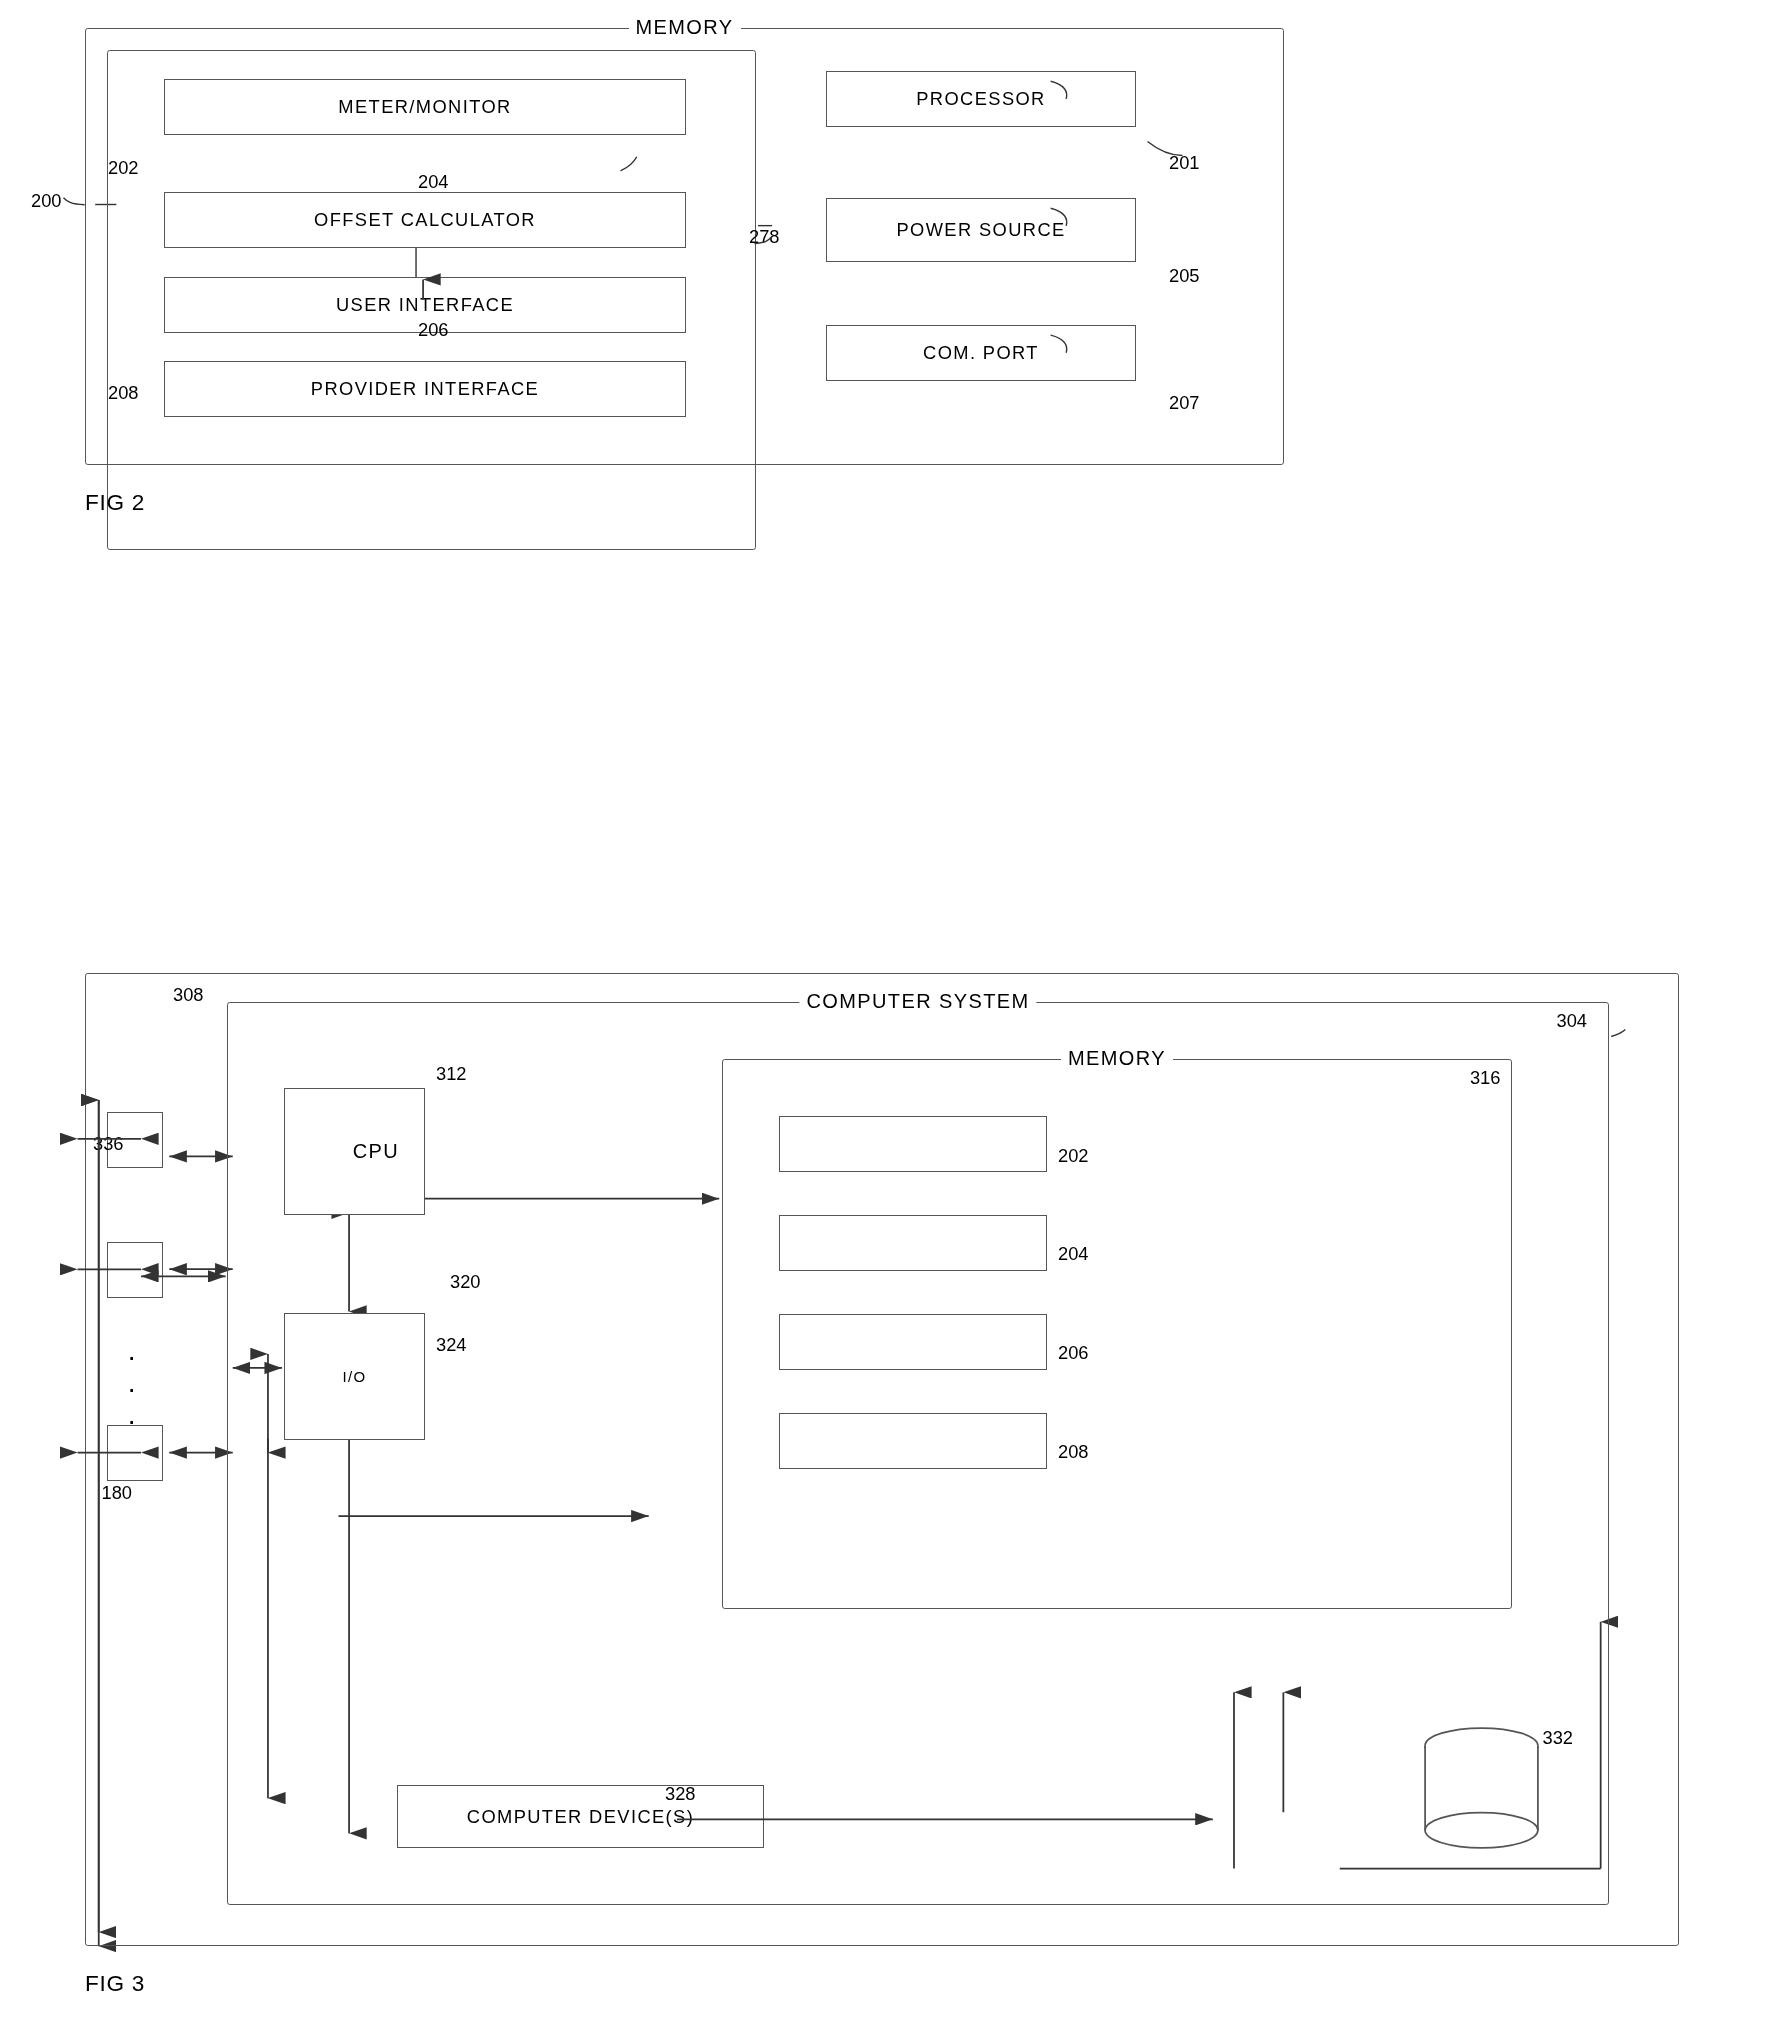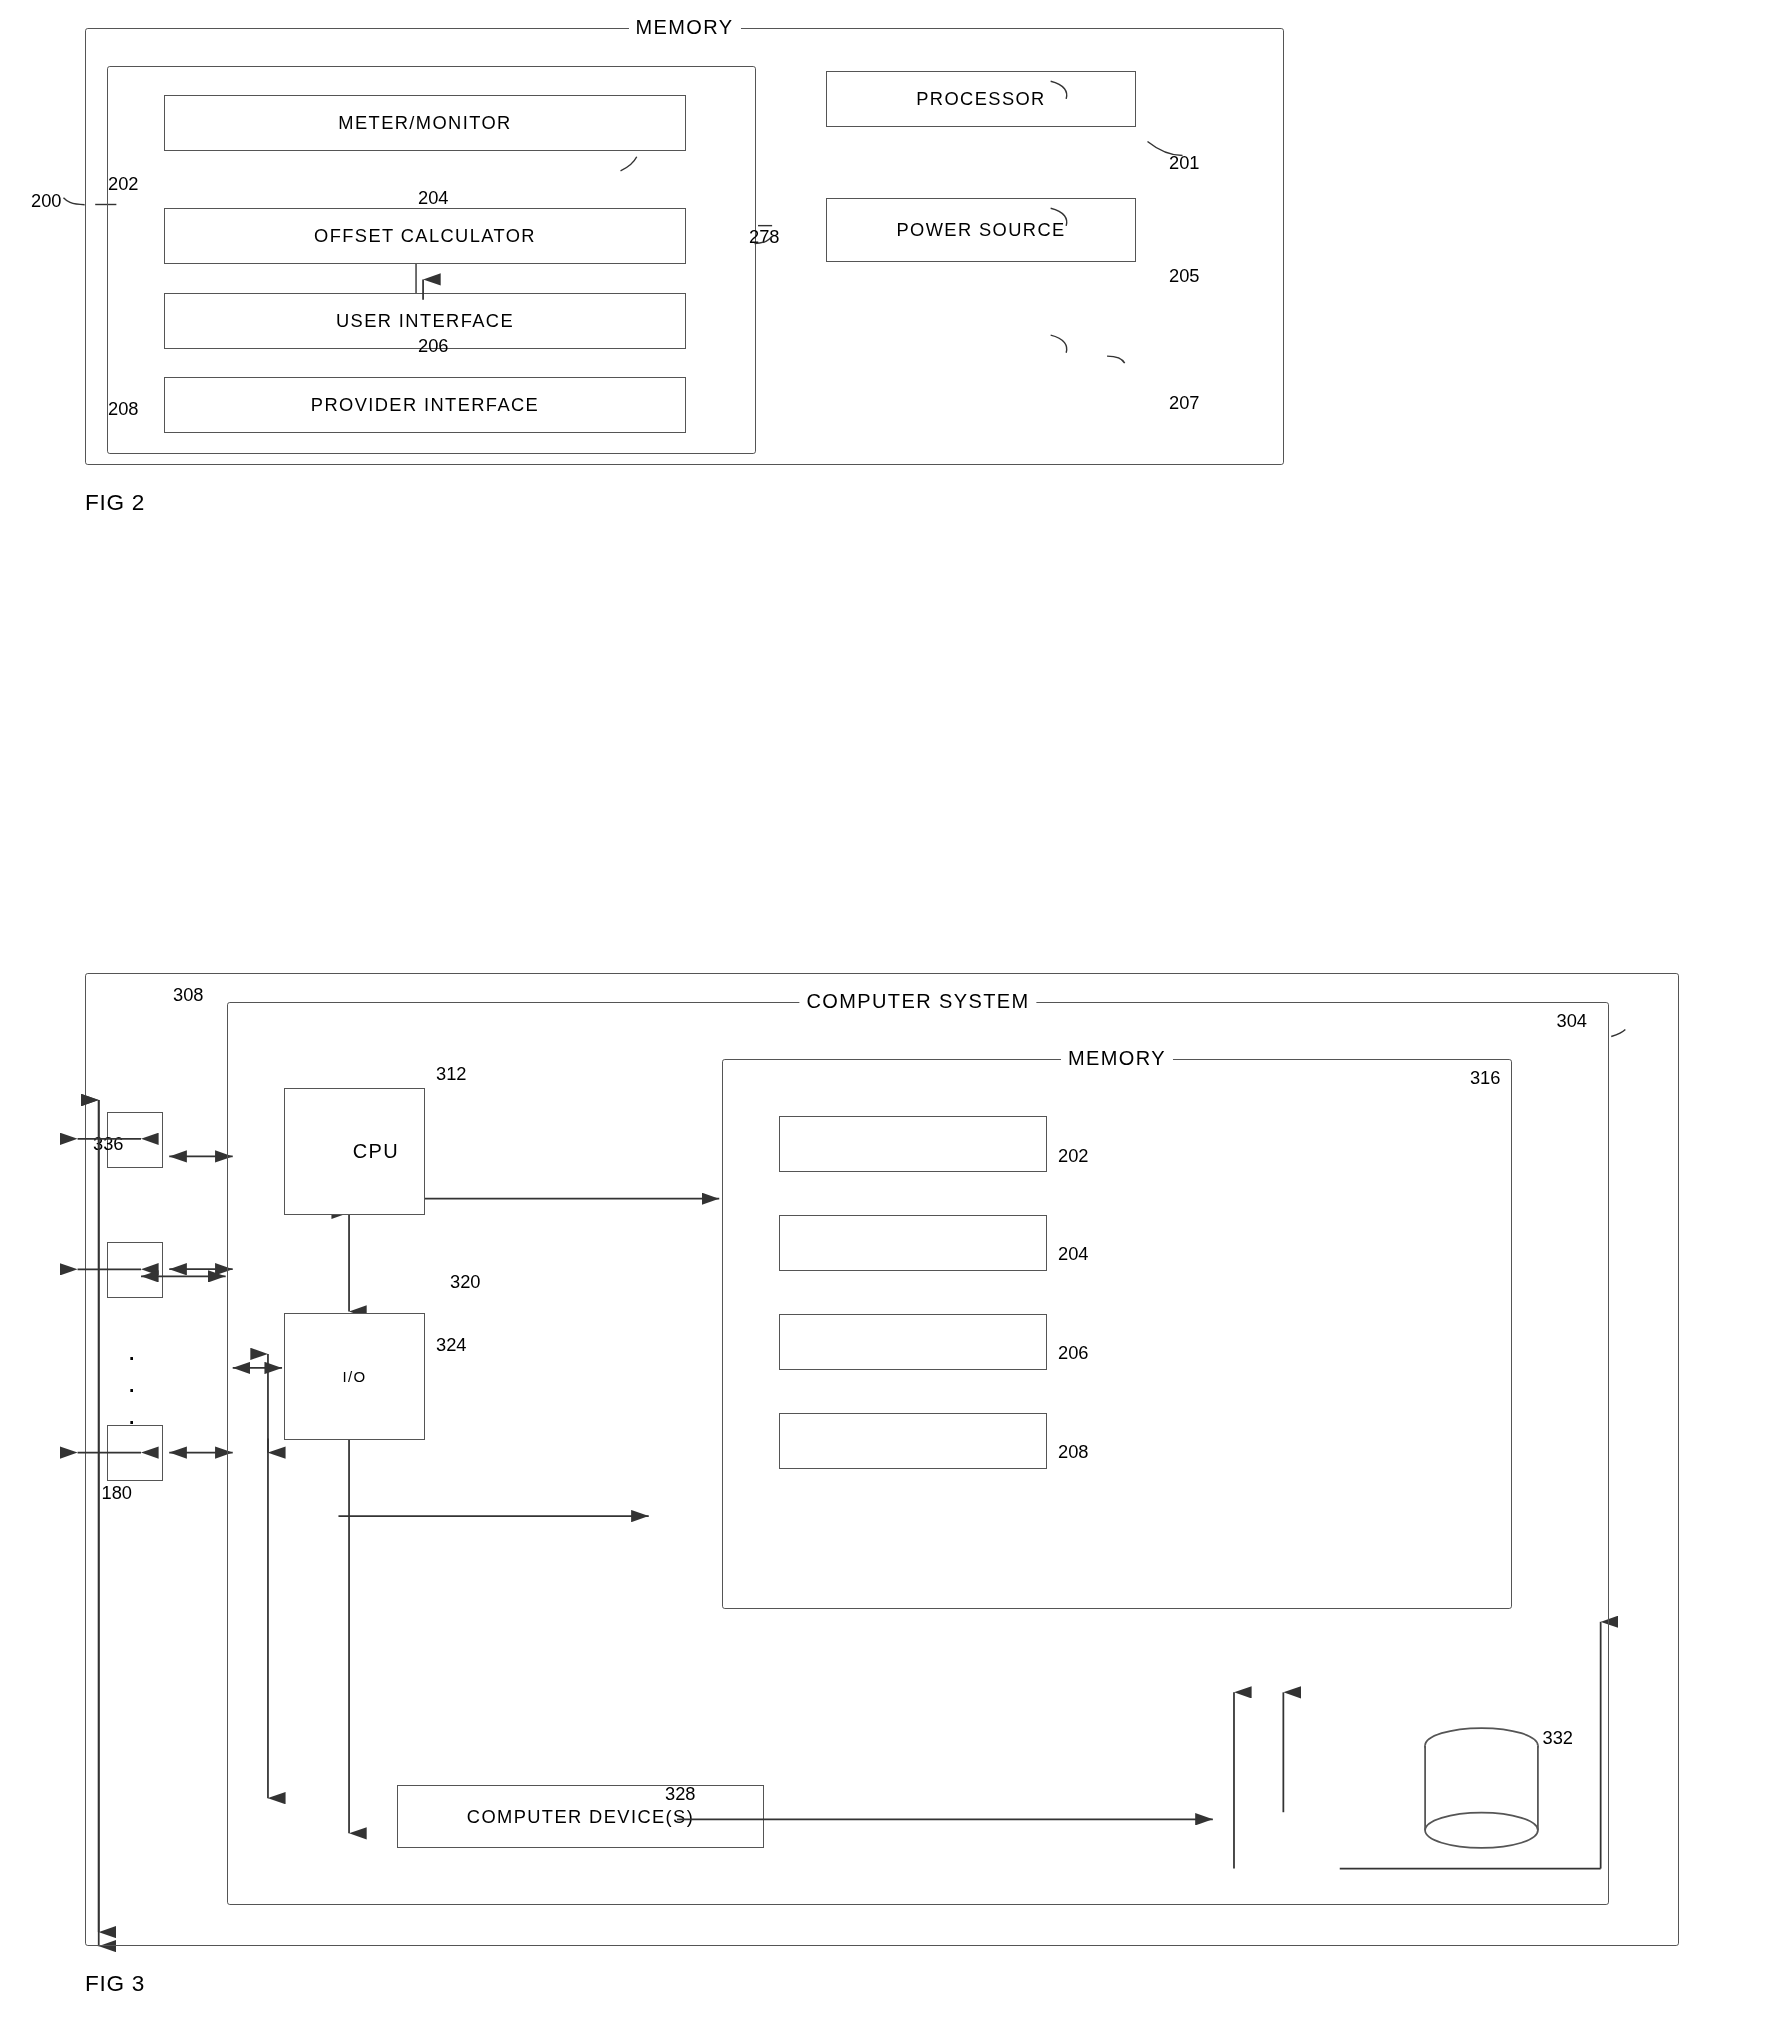--- a/index.html
+++ b/index.html
@@ -36,24 +36,24 @@
       transform: translateX(-50%);
       font-size: 20px;
       font-weight: normal;
       background: #fff;
       padding: 0 7px;
       letter-spacing: 1.4px;
     }
 
     .fig2-memory-inner {
       position: absolute;
-      top: 37px;
+      top: 21px;
       left: 21px;
       width: 649px;
-      height: 388px;
+      height: 500px;
       border: 1.4px solid #555;
       border-radius: 2.8px;
     }
 
     
     .fig2-box {
       position: absolute;
       border: 1.4px solid #555;
       display: flex;
       align-items: center;
@@ -383,20 +383,23 @@
         </svg>
     </div>
     <div class="label" style="top:123px; left:1083px;">201</div>
 
     <div class="power-source-box">
       <span>POWER SOURCE</span>
     </div>
 
     <div class="label" style="top:236px; left:1083px;">205</div>
 
+    <div class="com-port-box">
+      <span>COM. PORT</span>
+    </div>
 
     <div class="label" style="top:363px; left:1083px;">207</div>
 
   </div>
 
   <div class="label fig-label" style="top:490px; left:85px;">FIG 2</div>
 
   <div class="label" style="top:984px; left:173px;">308</div>
 
   <div class="fig3-outer">

